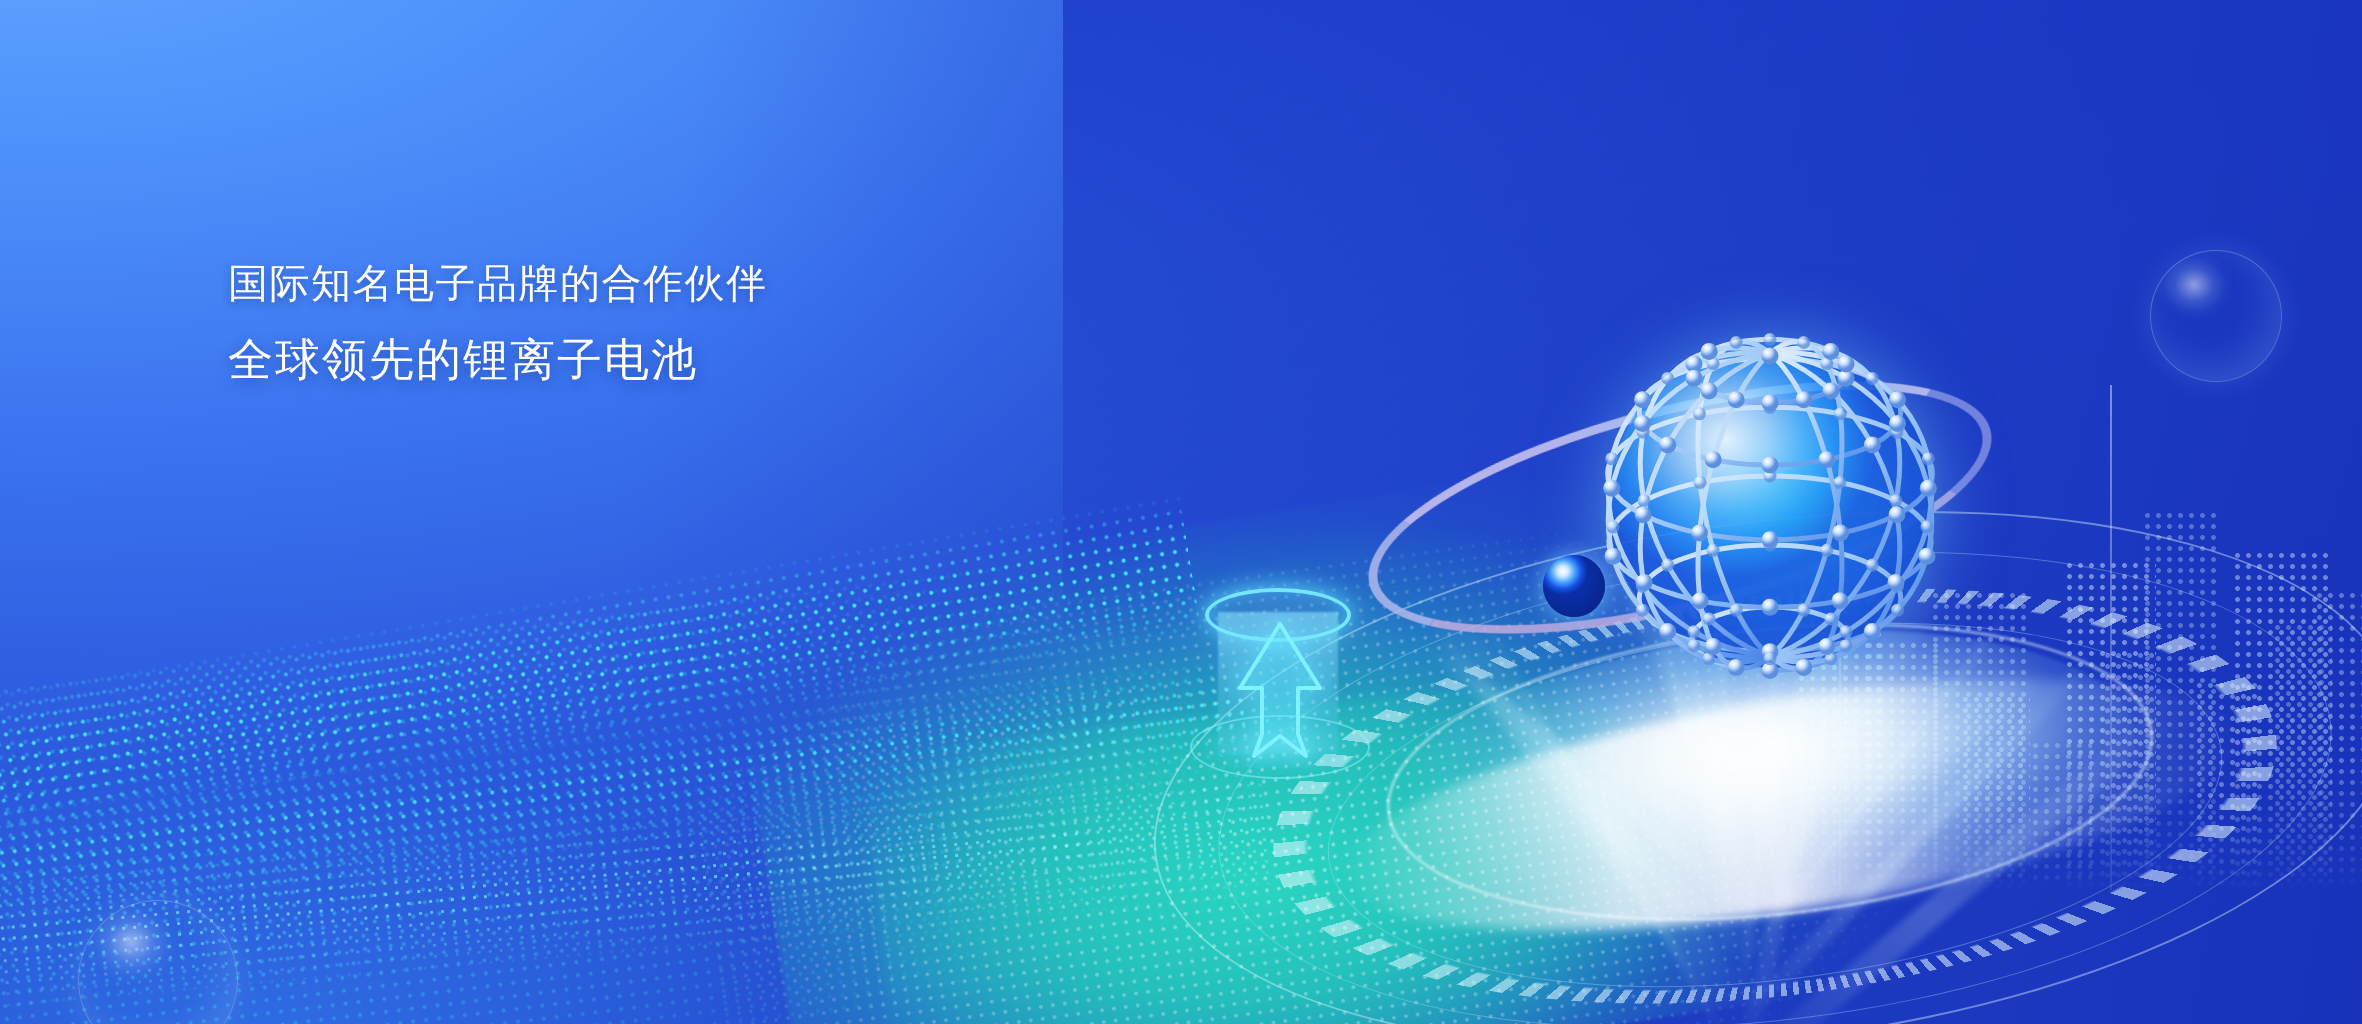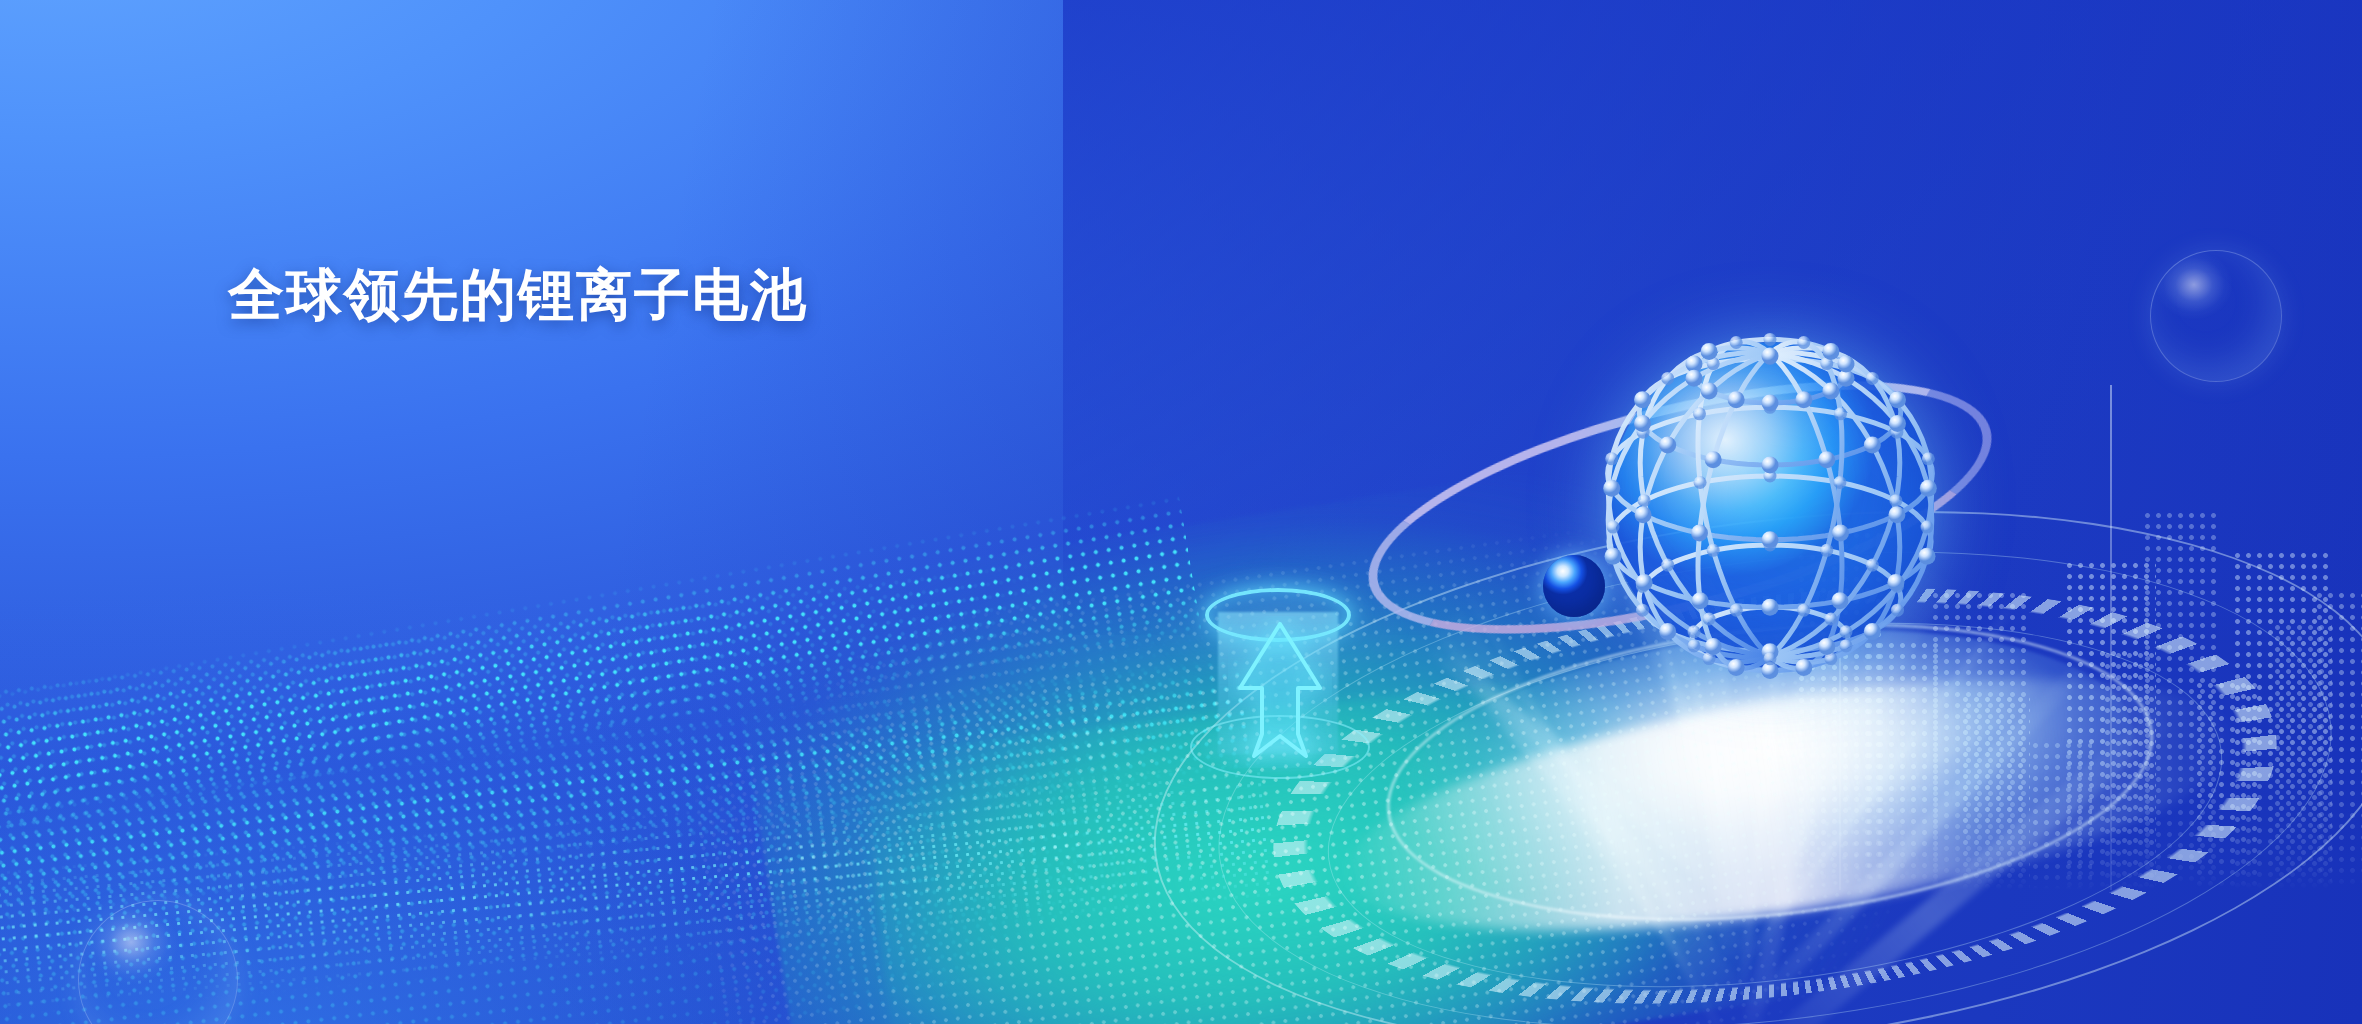--- a/index.html
+++ b/index.html
@@ -252,22 +252,22 @@
     color:#ffffff;
     font-size:40px;
     font-weight:400;
     letter-spacing:1.5px;
     line-height:1.25;
     text-shadow:0 3px 10px rgba(12,40,120,.45);
     margin:0 0 22px 0;
   }
   .headline{
     color:#ffffff;
-    font-size:56px;
-    font-weight:700;
+    font-size:45px;
+    font-weight:400;
     letter-spacing:2px;
     line-height:1.32;
     text-shadow:0 4px 14px rgba(12,40,120,.5);
     margin:0;
   }
   .headline span{ display:block; }
 </style>
 </head>
 <body>
 
@@ -469,18 +469,19 @@
   <div class="beam-top"></div>
   <div class="beam-base"></div>
   <svg class="arrow-svg" viewBox="0 0 104 152">
     <path d="M52 8 L92 72 L70 72 L70 118 L78 140 L52 120 L26 140 L34 118 L34 72 L12 72 Z" fill="rgba(90,235,255,0.12)" stroke="#7ef2ff" stroke-width="4" stroke-linejoin="round" style="filter:drop-shadow(0 0 10px rgba(110,235,255,.95)) drop-shadow(0 0 22px rgba(90,220,255,.6));"></path>
   </svg>
 
   <div class="bubble" style="left:2150px; top:250px; width:132px; height:132px;"></div>
   <div class="bubble" style="left:78px; top:900px; width:160px; height:160px;"></div>
 
   <div class="copy">
+    <p class="subtitle">国际知名电子品牌的合作伙伴</p>
     <h1 class="headline">
       <span>全球领先的锂离子电池</span>
     </h1>
   </div>
 
 </div>
 
 </body></html>

